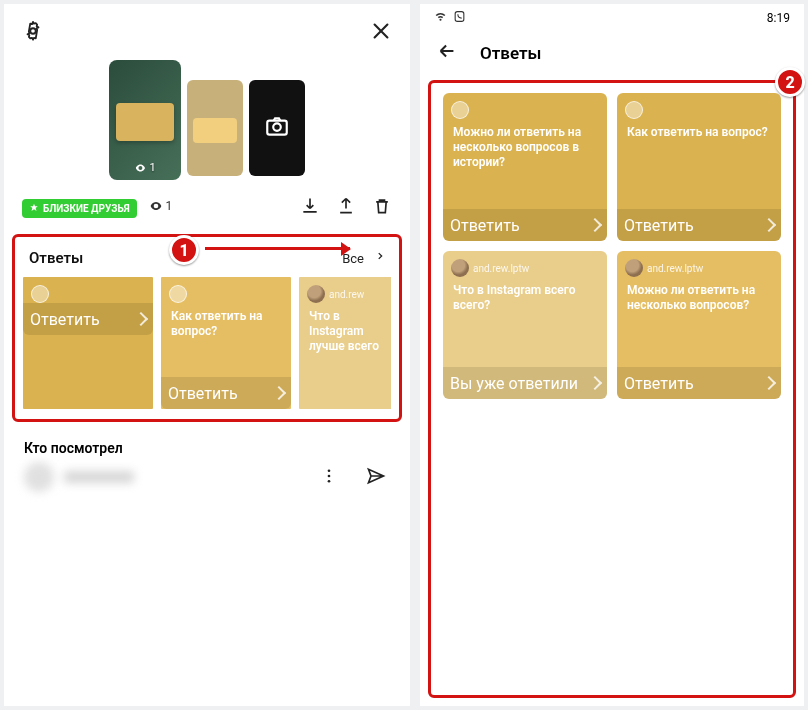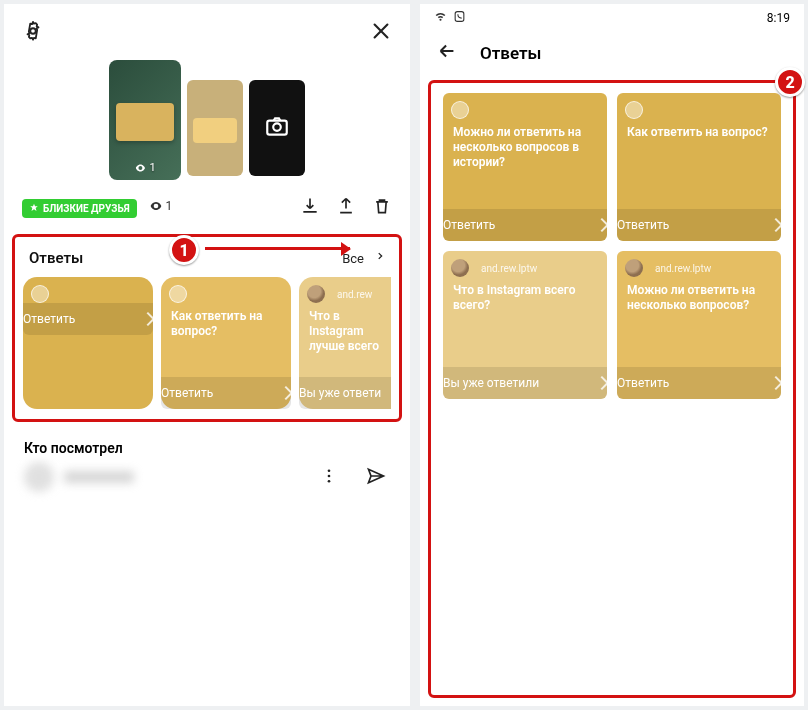--- a/index.html
+++ b/index.html
@@ -29,31 +29,31 @@
   .red-box.big { flex:1; margin:4px 8px 8px; }
   .bubble { position:absolute; width:30px; height:30px; border-radius:50%; background:#d31212; border:3px solid #fff; display:flex; align-items:center; justify-content:center; color:#fff; font-weight:800; font-size:16px; box-shadow:0 1px 2px rgba(0,0,0,.4); }
   .bubble.b1 { top:-2px; left:154px; }
   .bubble.b2 { top:-16px; right:-12px; }
   .arrow-r { position:absolute; top:10px; left:190px; width:145px; height:3px; background:#d31212; }
   .arrow-r::after { content:''; position:absolute; right:-1px; top:-5px; border-left:10px solid #d31212; border-top:7px solid transparent; border-bottom:7px solid transparent; }
   .sec-head { display:flex; justify-content:space-between; align-items:center; padding:6px 8px 10px; }
   .sec-title { font-size:15px; font-weight:600; color:#111;}
   .all-link { font-size:13px; color:#222; display:flex; align-items:flex-start; gap:11px;}
   .cards-row { display:flex; gap:8px; overflow:hidden; padding:0 2px;}
-  .card { flex:0 0 130px; height:132px; border-radius:14px; display:flex; flex-direction:column; position:relative; color:#fff; }
+  .card { flex:0 0 130px; height:132px; border-radius:1px; display:flex; flex-direction:column; position:relative; color:#fff; }
   .card.cut { flex:0 0 92px; border-top-right-radius:0; border-bottom-right-radius:0;}
   .c1 { background:#dab24f; }
   .c2 { background:#e5be63; }
   .c3 { background:#e9cd8a; }
-  .card-top { padding:8px 8px 0; display:flex; align-items:center; gap:12px; min-height:26px; }
+  .card-top { padding:8px 8px 0; display:flex; align-items:center; gap:4px; min-height:26px; }
   .avi { width:18px; height:18px; border-radius:50%; background:#fff6; border:1px solid rgba(255,255,255,.7);}
   .avi.photo { background: radial-gradient(circle at 40% 35%, #bfa07a 0 40%, #8e6f50 60%); border:none;}
   .uname { font-size:10px; opacity:.85; white-space:nowrap; overflow:hidden; text-overflow:ellipsis;}
   .card-q { flex:1; padding:6px 10px; font-size:12px; font-weight:600; line-height:1.25;}
-  .card-foot { height:32px; display:flex; align-items:center; justify-content:space-between; padding:0 0; background:rgba(0,0,0,.10); border-bottom-left-radius:6px; border-bottom-right-radius:6px; font-size:12px;}
+  .card-foot { height:32px; display:flex; align-items:center; justify-content:space-between; padding:0 7px; background:rgba(0,0,0,.10); border-bottom-left-radius:6px; border-bottom-right-radius:6px; font-size:16px;}
   .chev { width:10px; height:10px; border-right:2px solid #fff; border-top:2px solid #fff; transform:rotate(45deg); opacity:.8;}
 
   .who { padding:14px 20px 6px; font-size:14px; font-weight:600; }
   .who-row { display:flex; align-items:center; justify-content:flex-end; gap:28px; padding:4px 24px 0; }
   .blur-user { position:absolute; left:20px; display:flex; align-items:center; gap:10px; filter: blur(5px); opacity:.6;}
   .blur-user .bavi { width:30px; height:30px; border-radius:50%; background:#ccc;}
   .blur-user .bn { width:70px; height:12px; background:#bbb; border-radius:3px;}
   .who-wrap { position:relative; height:44px; }
 
   
@@ -168,23 +168,20 @@
             <span>Ответить</span>
             <span class="chev"></span>
           </div>
       </div>
       <div class="card c3 cut">
         <div class="card-top">
             <span class="avi photo"></span>
             <span class="uname">and.rew</span>
           </div>
         <div class="card-q">Что в Instagram лучше всего</div>
-        <div class="card-foot" style="border-bottom-right-radius:0">
-            <span>Вы уже ответи</span>
-          </div>
       </div>
     </div>
   </div>
 
   <div class="who">Кто посмотрел</div>
   <div class="who-wrap">
     <div class="blur-user">
         <div class="bavi"></div>
         <div class="bn"></div>
       </div>

